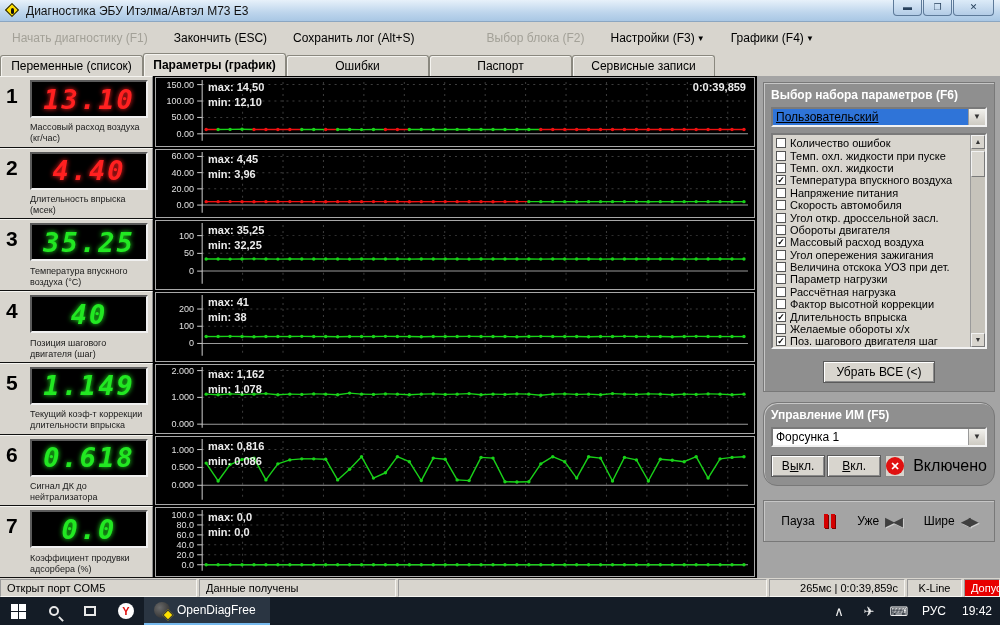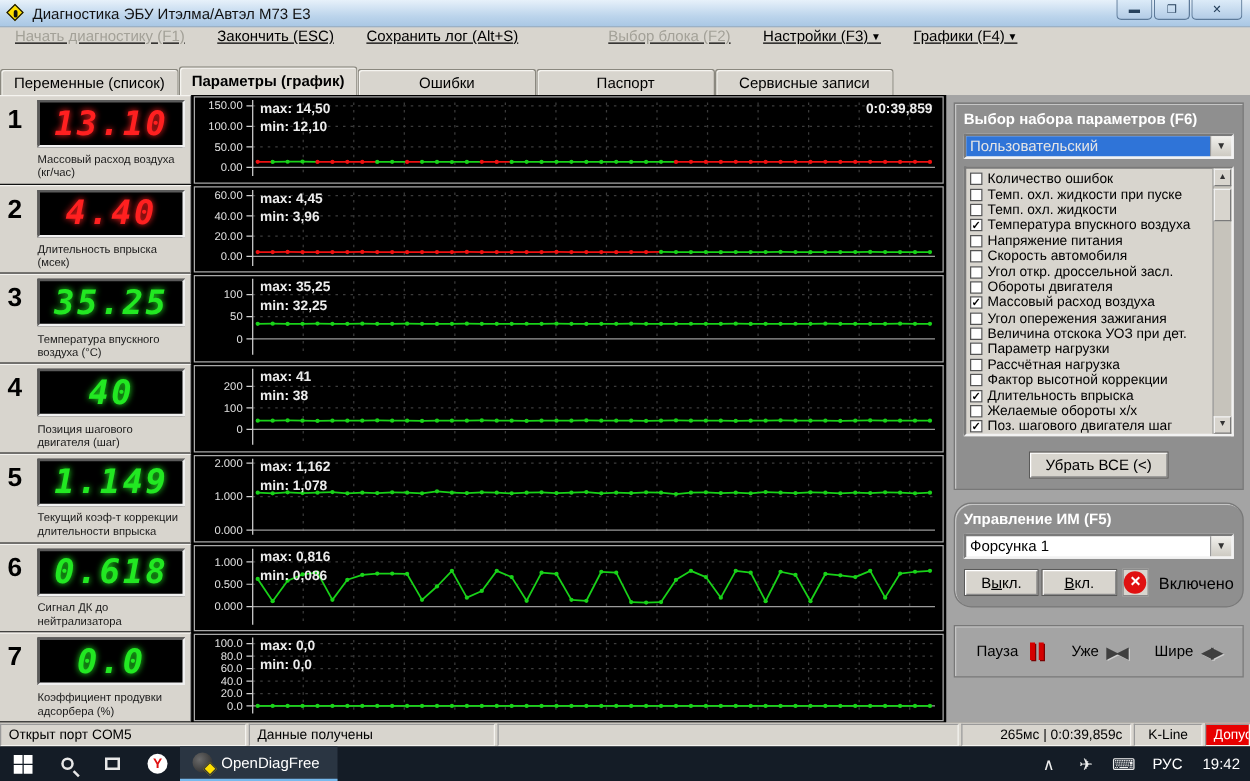--- a/index.html
+++ b/index.html
@@ -17,21 +17,21 @@
   .app-icon .dot { position:absolute; left:6px; top:5px; width:3px; height:6px; background:#111; border-radius:2px; }
   .title-text { font-size:12px; color:#111; }
   .winbtns { position:absolute; right:6px; top:0; display:flex; }
   .winbtn { width:29px; height:16px; margin-left:1px; border:1px solid #5d7a99; border-top:none;
     border-radius:0 0 4px 4px; background:linear-gradient(#dcebf8,#b3cce6); color:#27415c;
     font-size:9px; line-height:15px; text-align:center; }
   .winbtn.close { width:41px; }
 
   
   .menubar { position:absolute; top:22px; left:0; right:0; height:31px; background:#d8d5ce;
-    display:flex; align-items:flex-start; font-size:12px;text-decoration:underline; }
+    display:flex; align-items:center; font-size:12px; }
   .menu-item { margin-left:26px; color:#000; white-space:nowrap; }
   .menu-item.disabled { color:#a3a198; }
   .menu-item .arr { font-size:8px; vertical-align:1px; }
   .menu-item:first-child { margin-left:12px; }
 
   
   .tabbar { position:absolute; top:53px; left:0; right:0; height:23px; background:#d8d5ce; display:flex; }
   .tab { width:143px; height:21px; margin-top:2px; border:1px solid #8a887f; border-bottom:none;
     border-radius:3px 3px 0 0; background:#d8d5ce; font-size:12px; text-align:center; line-height:20px;
     box-shadow:inset 1px 1px 0 #f5f4f0; }
@@ -61,21 +61,21 @@
   .mm-label { position:absolute; left:52px; top:2px; font-size:11px; font-weight:bold; color:#ececec; line-height:15px; }
   .time-label { position:absolute; right:8px; top:3px; font-size:11px; font-weight:bold; color:#ececec; }
 
   
   .rightcol { width:243px; background:#a4a4a4; padding:6px 5px 0 6px; }
   .groupbox { background:#8f8f8f; border:1px solid #787878; box-shadow:inset 1px 1px 0 #c6c6c6; padding:5px 7px 8px 7px; }
   .group-title { font-size:12px; font-weight:bold; color:#fff; margin-bottom:5px; }
   .combo { height:20px; background:#fff; border:2px solid; border-color:#7a7a7a #f2f2f2 #f2f2f2 #7a7a7a;
     display:flex; align-items:stretch; font-size:12px; }
   .combo .combo-value { flex:1; padding:1px 3px; line-height:15px; white-space:nowrap; overflow:hidden; }
-  .combo .combo-value.selected { background:#2f74d8; color:#e5e5e5; }
+  .combo .combo-value.selected { background:#2f74d8; color:#000000;text-decoration:underline; }
   .combo .combo-btn { width:17px; background:linear-gradient(#f2f1ed,#cdcac2); border-left:1px solid #9a9a9a;
     font-size:8px; text-align:center; line-height:16px; color:#333; }
   .checklist-wrap { margin-top:6px; background:#d8d5ce; border:2px solid; border-color:#7a7a7a #f2f2f2 #f2f2f2 #7a7a7a;
     height:216px; display:flex; }
   .checklist { flex:1; overflow:hidden; padding:2px 0 0 3px; }
   .chk-row { display:flex; align-items:center; height:12.4px; font-size:11px; color:#000; white-space:nowrap; }
   .chk-box { width:10px; height:10px; background:#fff; border:1px solid #555; margin-right:4px; flex:none;
     font-size:9px; line-height:9px; font-weight:bold; text-align:center; color:#000; }
   .scrollbar { width:15px; background:#c6c3bb; border-left:1px solid #9a9a9a; display:flex; flex-direction:column; }
   .sb-btn { height:14px; background:#d8d5ce; border:1px solid; border-color:#f2f2f2 #7a7a7a #7a7a7a #f2f2f2;
@@ -89,21 +89,21 @@
     padding:3px 12px; }
 
   .im-group { margin-top:10px;border-radius:14px; }
   .im-controls { display:flex; align-items:center; margin-top:8px; }
   .im-btn { width:62px; padding:3px 0; text-align:center; }
   .im-btn + .im-btn { margin-left:2px; }
   .red-x { width:22px; height:22px; margin-left:4px; background:#d8d5ce; border:1px solid #8a8a8a;
     display:flex; align-items:center; justify-content:center; }
   .red-x .circ { width:18px; height:18px; border-radius:50%; background:#e01010; color:#fff;
     font-size:11px; font-weight:bold; text-align:center; line-height:18px; }
-  .im-status { font-size:13px; color:#000; margin-left:8px; }
+  .im-status { font-size:16px; color:#000; margin-left:8px; }
 
   .transport { margin-top:14px; border:1px solid #787878; box-shadow:inset 1px 1px 0 #c6c6c6;
     height:42px; display:flex; align-items:center; justify-content:space-around; padding:0 6px; background:#a4a4a4; }
   .t-btn { display:flex; align-items:center; font-size:12px; color:#000; }
   .pause-bars { display:inline-flex; margin-left:6px; }
   .pause-bars span { width:4px; height:14px; background:#d40000; margin-left:3px; box-shadow:1px 1px 0 #7a0000; }
   .tri { font-size:13px; color:#3f3f3f; text-shadow:1px 1px 0 #cfcfcf; letter-spacing:-2px; margin-left:6px; }
 
   
   .statusbar { position:absolute; top:578px; left:0; right:0; height:19px; background:#d8d5ce;

